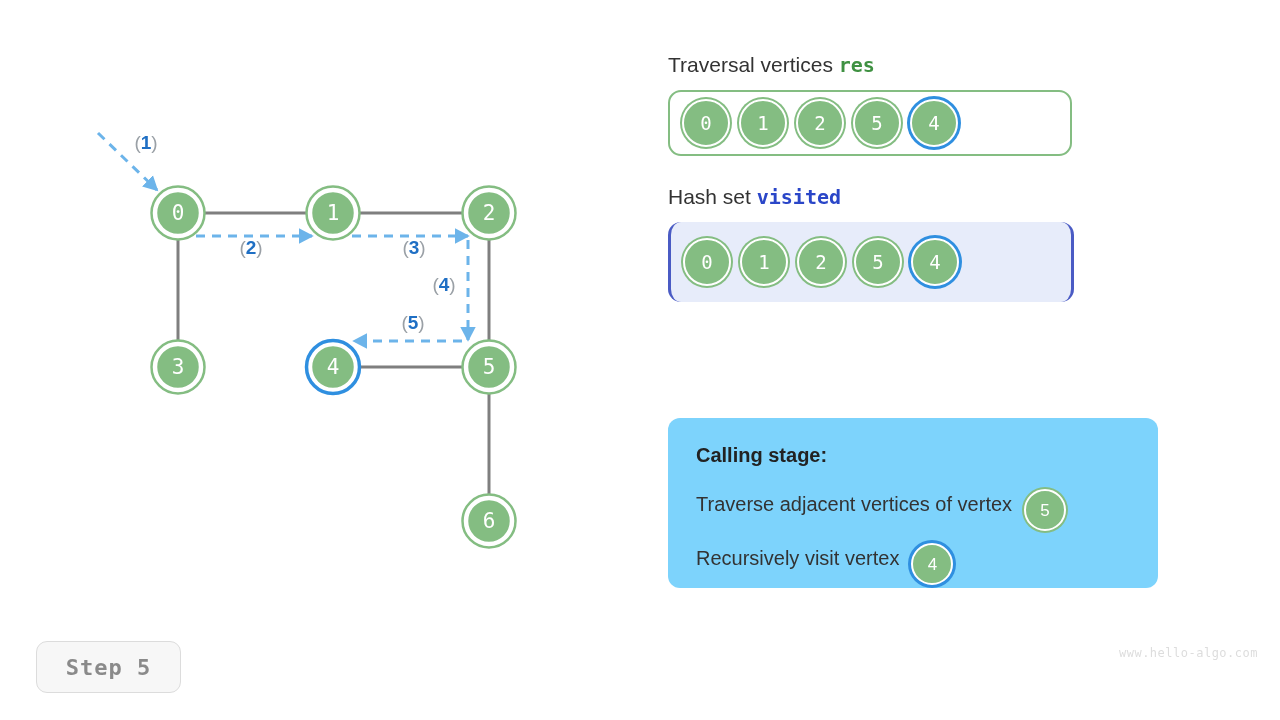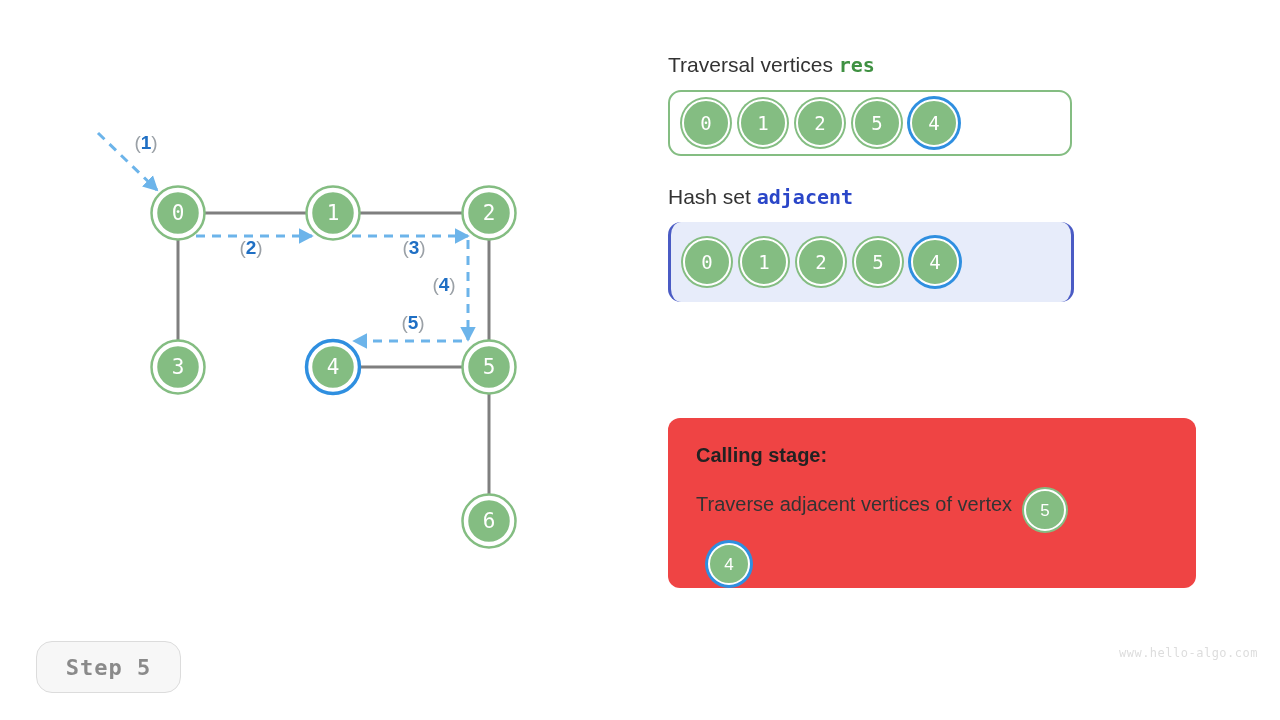--- a/index.html
+++ b/index.html
@@ -99,24 +99,24 @@
   }
   .chip.highlight {
     box-shadow: 0 0 0 3px #2f8fe0;
   }
 
   
   .stage-box {
     position: absolute;
     left: 668px;
     top: 418px;
-    width: 528px;
+    width: 490px;
     height: 170px;
     box-sizing: border-box;
-    background: #ef4444;
+    background: #7dd3fc;
     border-radius: 12px;
     padding: 26px 0 0 28px;
   }
   .stage-title {
     font-size: 20px;
     font-weight: bold;
     color: #222222;
     margin: 0 0 22px 0;
   }
   .stage-line {
@@ -139,21 +139,21 @@
 
   
   #step-badge {
     position: absolute;
     left: 36px;
     top: 641px;
     width: 145px;
     height: 52px;
     box-sizing: border-box;
     border: 1px solid #dcdcdc;
-    border-radius: 16px;
+    border-radius: 11px;
     background: #f7f7f7;
     display: flex;
     align-items: center;
     justify-content: center;
     font-family: "DejaVu Sans Mono", monospace;
     font-size: 22px;
     font-weight: bold;
     color: #8a8a8a;
     letter-spacing: 1px;
   }
@@ -255,40 +255,41 @@
   <div class="res-box" id="res-box">
       <div class="chip">0</div>
       <div class="chip">1</div>
       <div class="chip">2</div>
       <div class="chip">5</div>
       <div class="chip highlight">4</div>
     </div>
 
   <p class="section-title">
     <span>Hash set</span>
-    <span class="mono-accent accent-blue">adjacent</span>
+    <span class="mono-accent accent-blue">visited</span>
   </p>
 
   <div class="visited-box" id="visited-box">
       <div class="chip">0</div>
       <div class="chip">1</div>
       <div class="chip">2</div>
       <div class="chip">5</div>
       <div class="chip highlight">4</div>
     </div>
 </div>
 
 <div class="stage-box">
   <div class="stage-title">Calling stage:</div>
   <div id="stage-lines">
       <div class="stage-line">
         <span>Traverse adjacent vertices of vertex</span>
         <span class="chip">5</span>
       </div>
       <div class="stage-line">
+        <span>Recursively visit vertex</span>
         <span class="chip highlight">4</span>
       </div>
     </div>
 </div>
 
 <div id="step-badge">
   <span>Step 5</span>
 </div>
 
 <div id="watermark">

